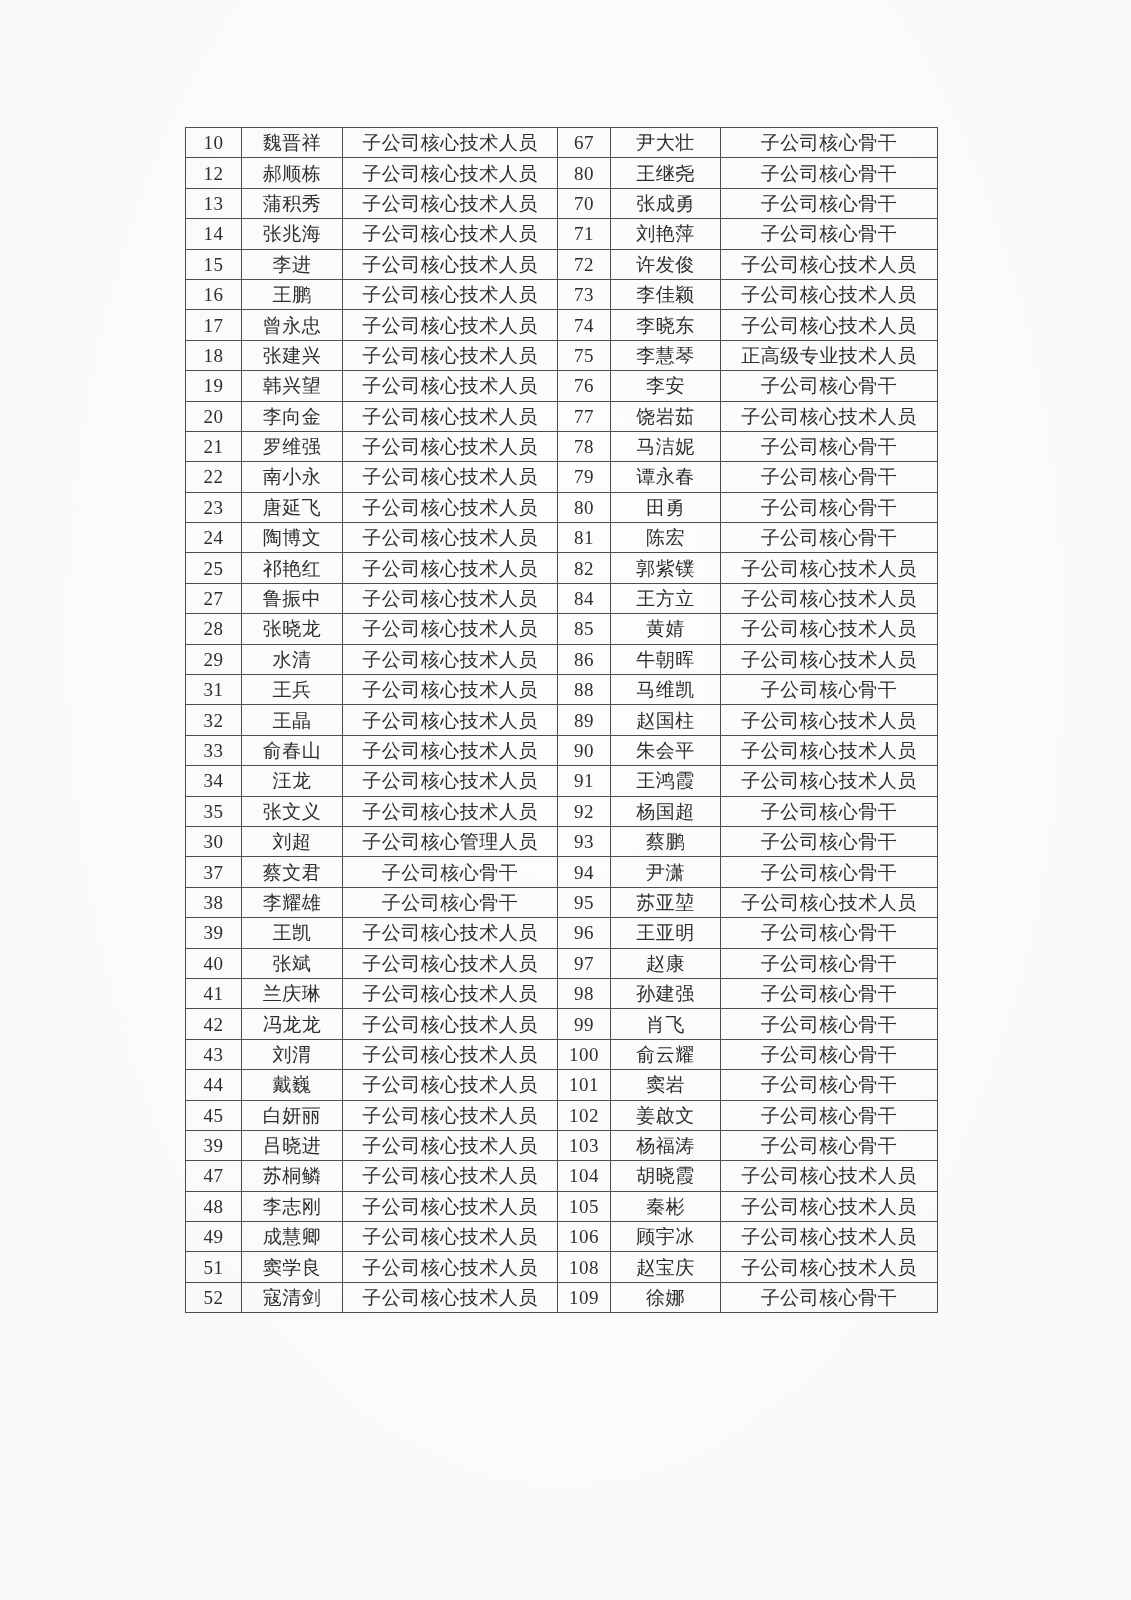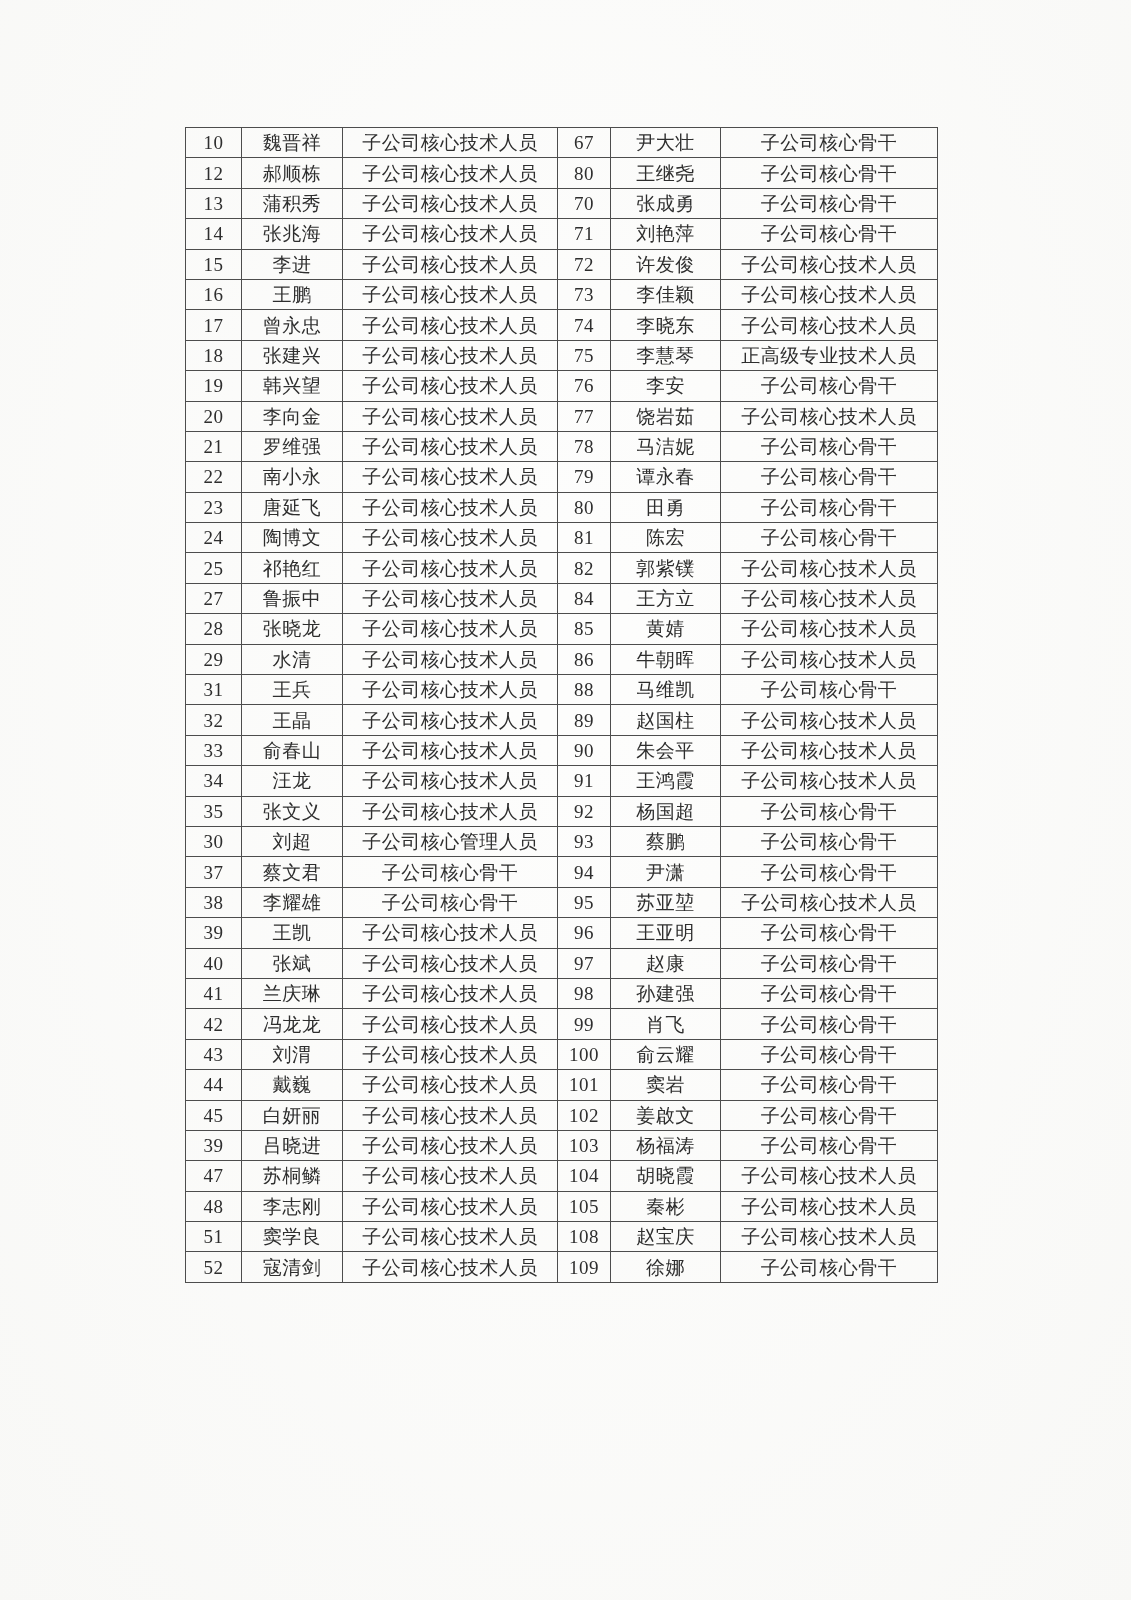--- a/index.html
+++ b/index.html
@@ -386,20 +386,28 @@
 
   <tr>
     <td class="c-num">48</td>
     <td class="c-name">李志刚</td>
     <td class="c-title">子公司核心技术人员</td>
     <td class="c-num2">105</td>
     <td class="c-name2">秦彬</td>
     <td class="c-title2">子公司核心技术人员</td>
   </tr>
 
+  <tr>
+    <td class="c-num">49</td>
+    <td class="c-name">成慧卿</td>
+    <td class="c-title">子公司核心技术人员</td>
+    <td class="c-num2">106</td>
+    <td class="c-name2">顾宇冰</td>
+    <td class="c-title2">子公司核心技术人员</td>
+  </tr>
 
 
   <tr>
     <td class="c-num">51</td>
     <td class="c-name">窦学良</td>
     <td class="c-title">子公司核心技术人员</td>
     <td class="c-num2">108</td>
     <td class="c-name2">赵宝庆</td>
     <td class="c-title2">子公司核心技术人员</td>
   </tr>

